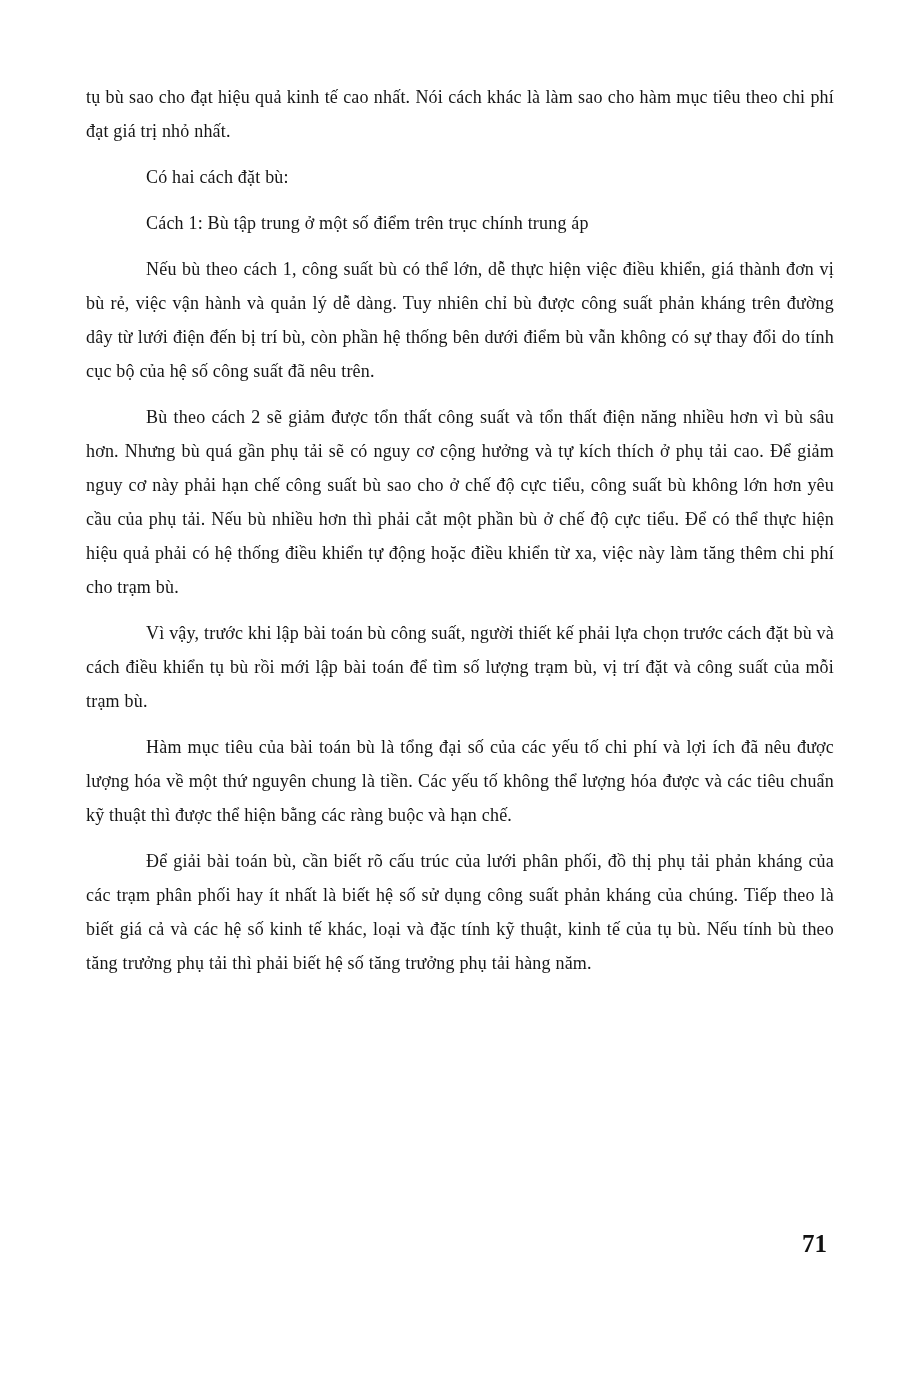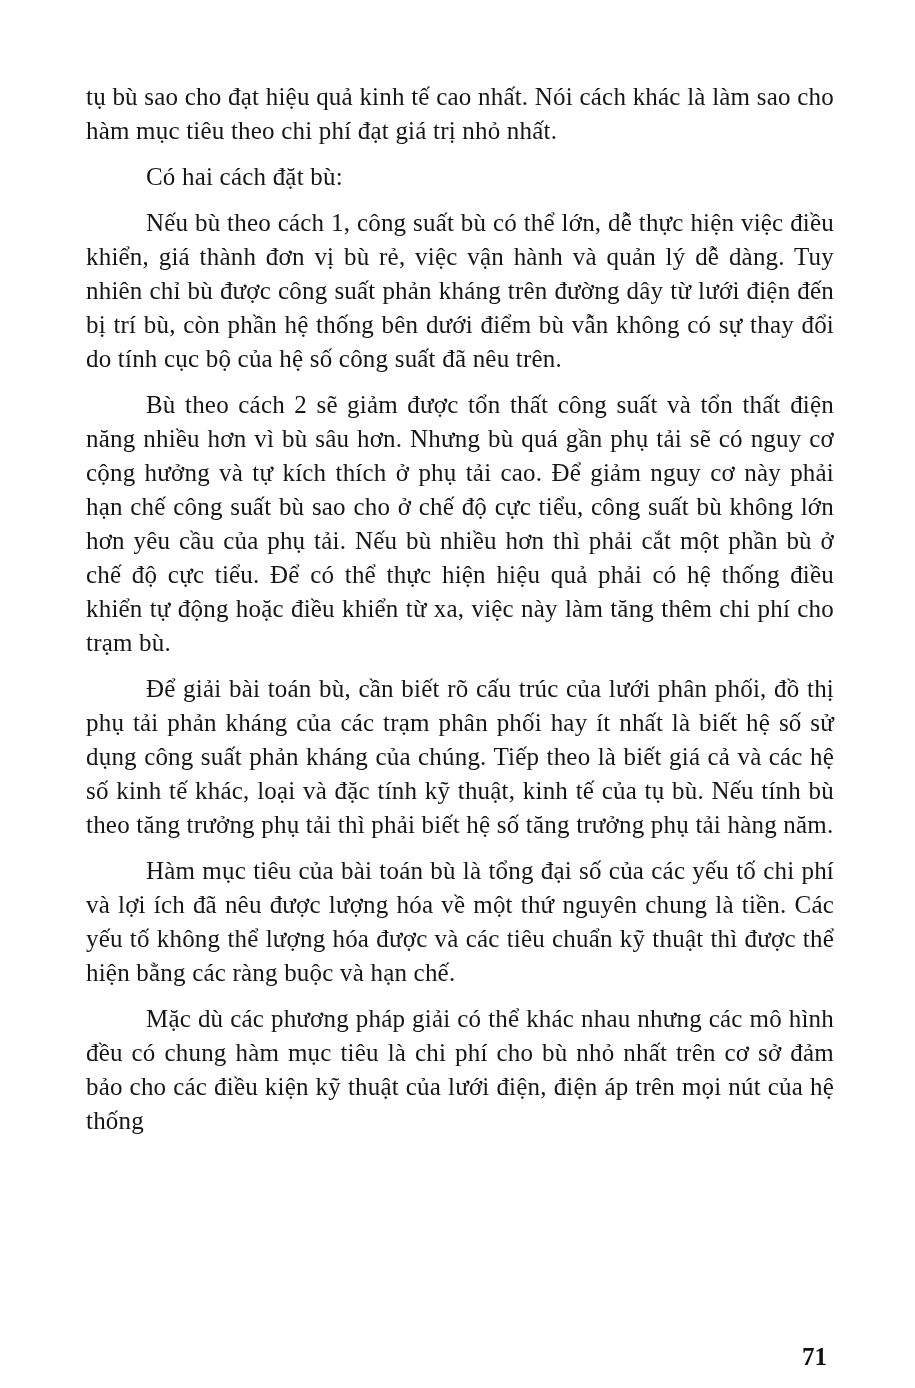--- a/index.html
+++ b/index.html
@@ -21,50 +21,51 @@
     background: #ffffff;
   }
   .content {
     position: absolute;
     left: 86px;
     top: 80px;
     width: 748px;
   }
   .para {
     margin: 0 0 12px 0;
-    font-size: 25px;
+    font-size: 18px;
     line-height: 34px;
     text-align: justify;
     text-indent: 60px;
     letter-spacing: 0.2px;
   }
   .para.cont {
     text-indent: 0;
   }
   .para.short {
     text-align: left;
   }
   .para.italic {
   }
   .page-number {
     position: absolute;
-    top: 1343px;
+    top: 1230px;
     right: 88px;
     font-size: 25px;
     font-weight: bold;
     color: #111111;
   }
 </style>
 </head>
 <body>
 
 <div class="page">
   <div class="content">
     <p class="para cont">tụ bù sao cho đạt hiệu quả kinh tế cao nhất. Nói cách khác là làm sao cho hàm mục tiêu theo chi phí đạt giá trị nhỏ nhất.</p>
     <p class="para short italic">Có hai cách đặt bù:</p>
+    <p class="para short">Cách 1: Bù tập trung ở một số điểm trên trục chính trung áp</p>
     <p class="para">Nếu bù theo cách 1, công suất bù có thể lớn, dễ thực hiện việc điều khiển, giá thành đơn vị bù rẻ, việc vận hành và quản lý dễ dàng. Tuy nhiên chỉ bù được công suất phản kháng trên đường dây từ lưới điện đến bị trí bù, còn phần hệ thống bên dưới điểm bù vẫn không có sự thay đổi do tính cục bộ của hệ số công suất đã nêu trên.</p>
     <p class="para">Bù theo cách 2 sẽ giảm được tổn thất công suất và tổn thất điện năng nhiều hơn vì bù sâu hơn. Nhưng bù quá gần phụ tải sẽ có nguy cơ cộng hưởng và tự kích thích ở phụ tải cao. Để giảm nguy cơ này phải hạn chế công suất bù sao cho ở chế độ cực tiểu, công suất bù không lớn hơn yêu cầu của phụ tải. Nếu bù nhiều hơn thì phải cắt một phần bù ở chế độ cực tiểu. Để có thể thực hiện hiệu quả phải có hệ thống điều khiển tự động hoặc điều khiển từ xa, việc này làm tăng thêm chi phí cho trạm bù.</p>
+    <p class="para">Vì vậy, trước khi lập bài toán bù công suất, người thiết kế phải lựa chọn trước cách đặt bù và cách điều khiển tụ bù rồi mới lập bài toán để tìm số lượng trạm bù, vị trí đặt và công suất của mỗi trạm bù.</p>
+    <p class="para">Hàm mục tiêu của bài toán bù là tổng đại số của các yếu tố chi phí và lợi ích đã nêu được lượng hóa về một thứ nguyên chung là tiền. Các yếu tố không thể lượng hóa được và các tiêu chuẩn kỹ thuật thì được thể hiện bằng các ràng buộc và hạn chế.</p>
     <p class="para">Để giải bài toán bù, cần biết rõ cấu trúc của lưới phân phối, đồ thị phụ tải phản kháng của các trạm phân phối hay ít nhất là biết hệ số sử dụng công suất phản kháng của chúng. Tiếp theo là biết giá cả và các hệ số kinh tế khác, loại và đặc tính kỹ thuật, kinh tế của tụ bù. Nếu tính bù theo tăng trưởng phụ tải thì phải biết hệ số tăng trưởng phụ tải hàng năm.</p>
-    <p class="para">Hàm mục tiêu của bài toán bù là tổng đại số của các yếu tố chi phí và lợi ích đã nêu được lượng hóa về một thứ nguyên chung là tiền. Các yếu tố không thể lượng hóa được và các tiêu chuẩn kỹ thuật thì được thể hiện bằng các ràng buộc và hạn chế.</p>
-    <p class="para">Mặc dù các phương pháp giải có thể khác nhau nhưng các mô hình đều có chung hàm mục tiêu là chi phí cho bù nhỏ nhất trên cơ sở đảm bảo cho các điều kiện kỹ thuật của lưới điện, điện áp trên mọi nút của hệ thống</p>
   </div>
   <div class="page-number">71</div>
 </div>
 
 </body></html>

